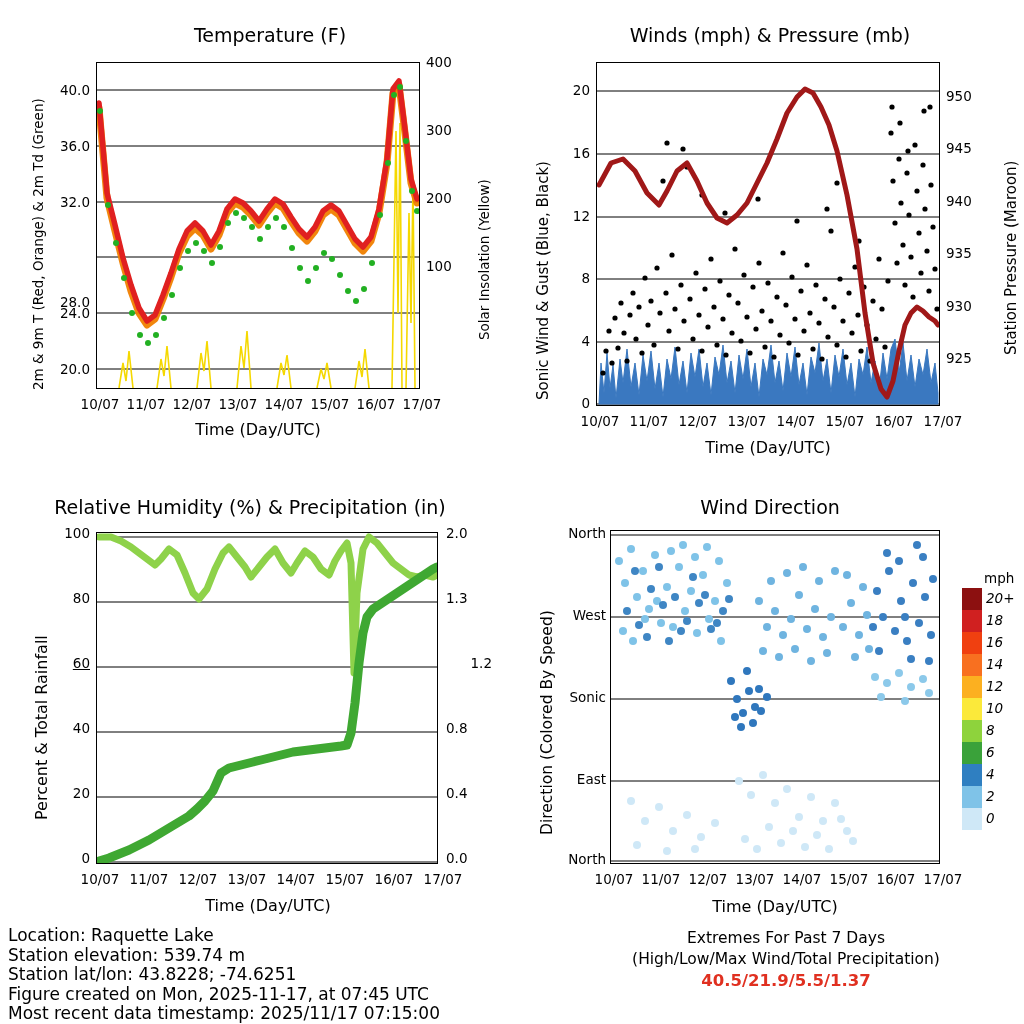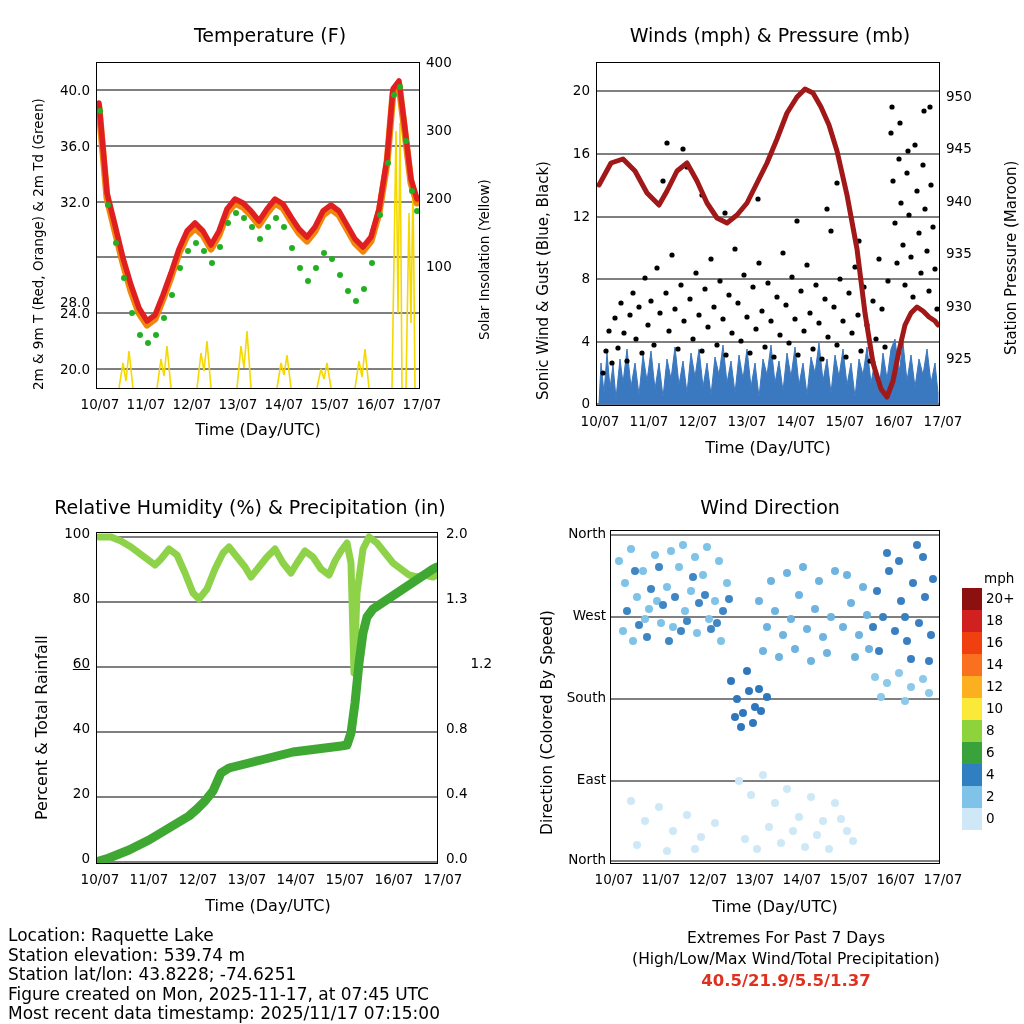--- a/index.html
+++ b/index.html
@@ -16,21 +16,21 @@
   .tick.ctr{text-align:center;}
 
   .plotbox{position:absolute;border:1px solid #000;box-sizing:border-box;background:#fff;overflow:hidden;}
 
   .footer{position:absolute;font-size:17px;color:#000;line-height:19.5px;white-space:nowrap;}
   .extremes{position:absolute;text-align:center;font-size:15.5px;line-height:21px;}
   .extval{color:#e03020;font-weight:bold;font-size:16.5px;}
 
   .legend{position:absolute;}
   .legend .sw{position:absolute;width:20px;height:22px;}
-  .legend .lb{position:absolute;font-size:13.5px;left:24px;}
+  .legend .lb{position:absolute;font-size:13.5px;left:24px;font-style:italic;}
   .legend .hdr{position:absolute;font-size:13.5px;left:22px;top:-18px;}
 
   svg{display:block;}
 </style>
 </head>
 <body>
 
 <div class="page">
 
   <div class="panel">
@@ -544,21 +544,21 @@
               <circle cx="270" cy="166" r="4"></circle>
               <circle cx="294" cy="170" r="4"></circle>
               <circle cx="318" cy="162" r="4"></circle>
           </g>
         </g>
       </svg>
     </div>
 
     <div class="tick right" style="left:548px;top:525px;width:58px;">North</div>
     <div class="tick right" style="left:548px;top:607px;width:58px;">West</div>
-    <div class="tick right" style="left:548px;top:689px;width:58px;">South</div>
+    <div class="tick right" style="left:548px;top:689px;width:58px;">Sonic</div>
     <div class="tick right" style="left:548px;top:771px;width:58px;">East</div>
     <div class="tick right" style="left:548px;top:851px;width:58px;">North</div>
 
     <div class="tick ctr" style="left:584px;top:871px;width:60px;">10/07</div>
     <div class="tick ctr" style="left:631px;top:871px;width:60px;">11/07</div>
     <div class="tick ctr" style="left:678px;top:871px;width:60px;">12/07</div>
     <div class="tick ctr" style="left:725px;top:871px;width:60px;">13/07</div>
     <div class="tick ctr" style="left:772px;top:871px;width:60px;">14/07</div>
     <div class="tick ctr" style="left:819px;top:871px;width:60px;">15/07</div>
     <div class="tick ctr" style="left:866px;top:871px;width:60px;">16/07</div>

